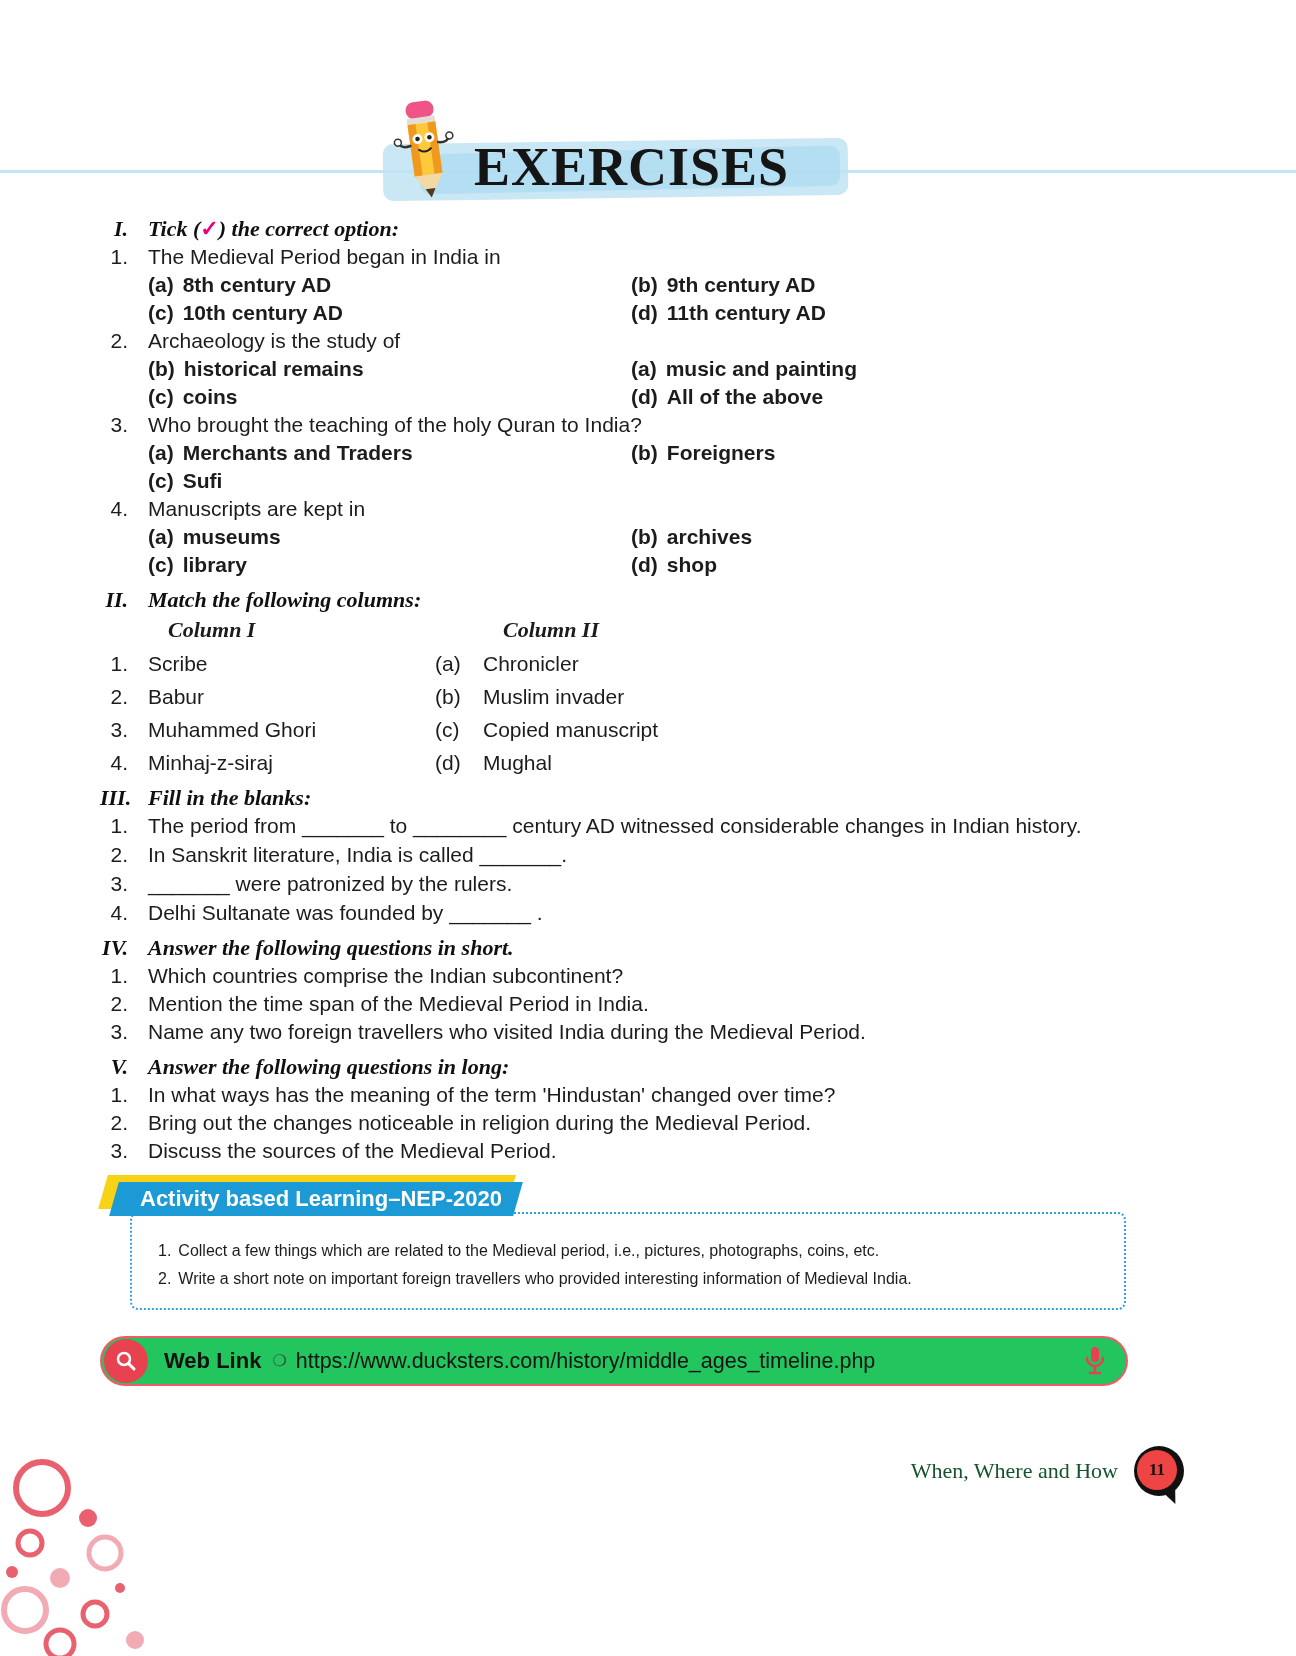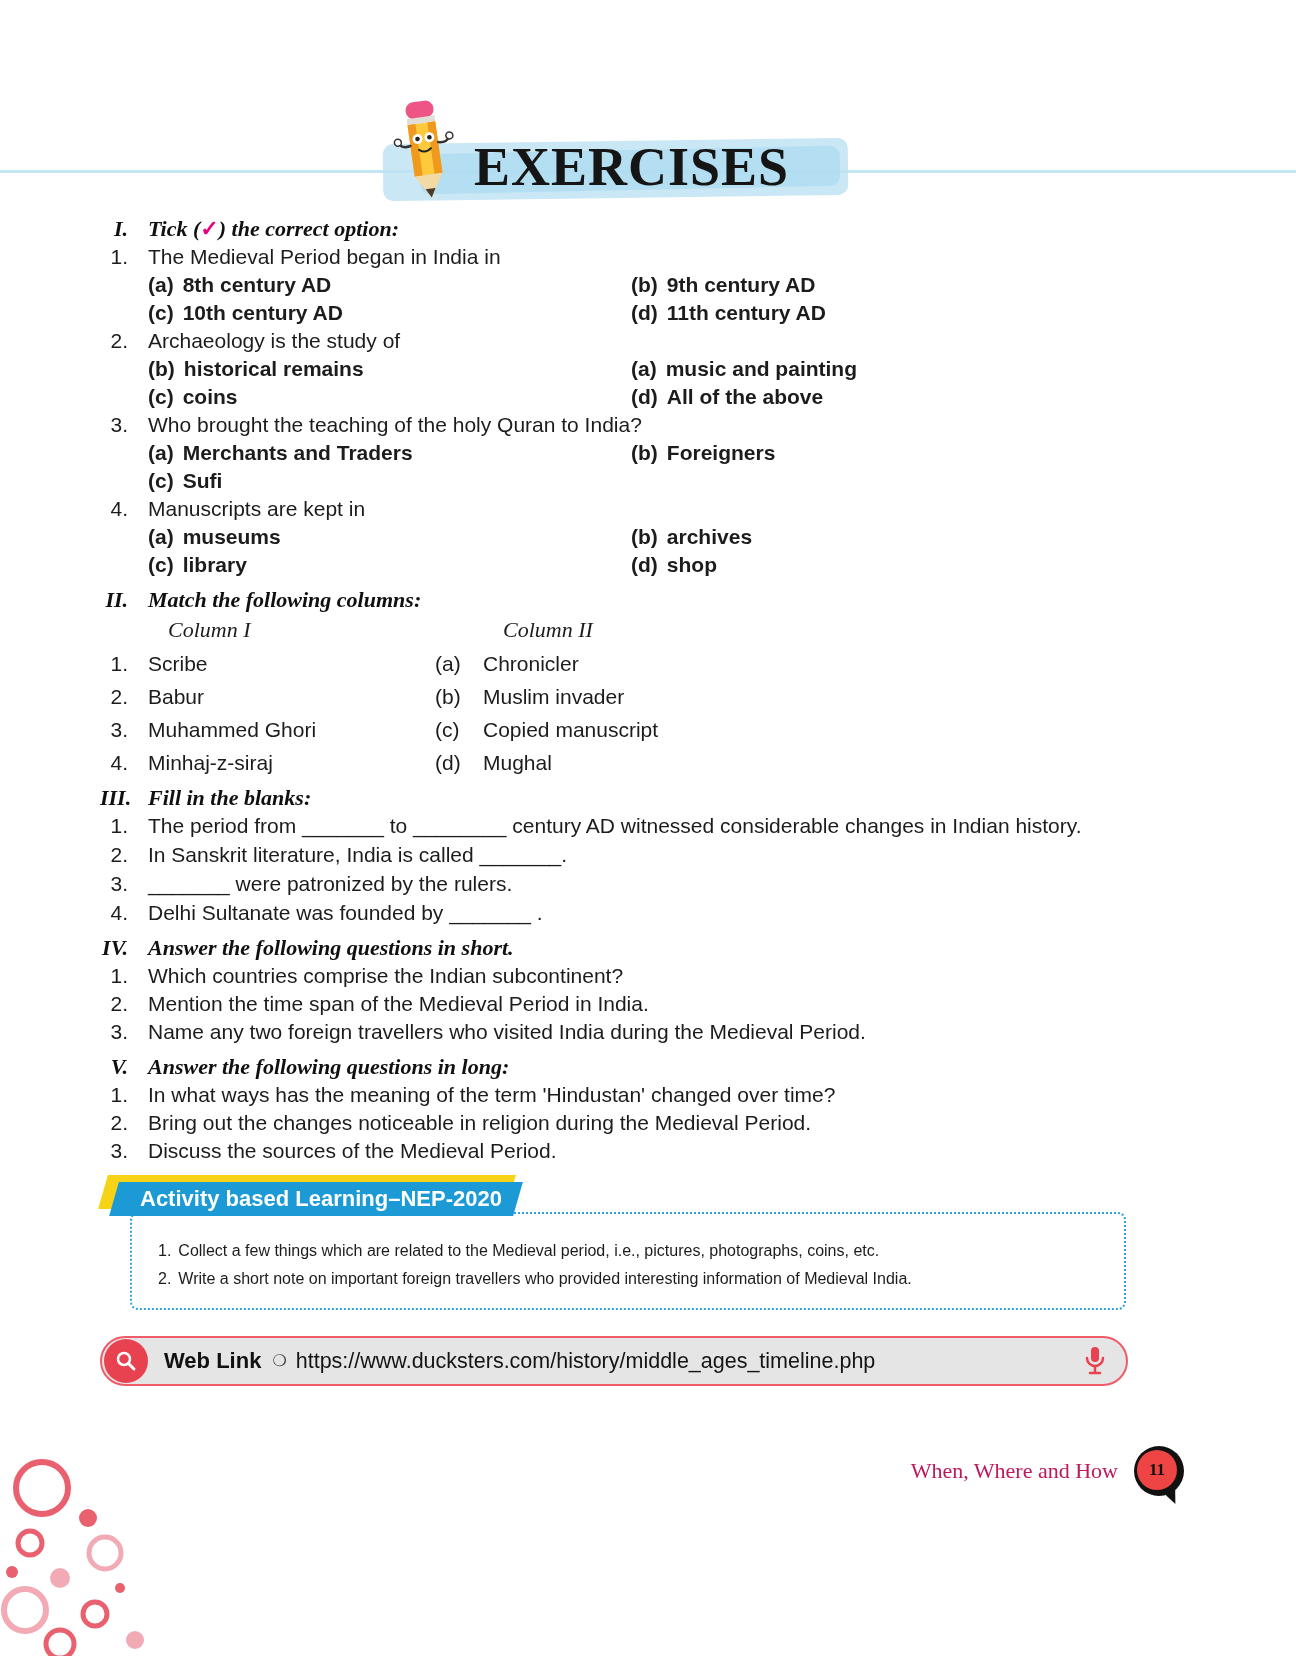--- a/index.html
+++ b/index.html
@@ -20,21 +20,21 @@
   .sec-head{ display:flex; font-family:"Liberation Serif", serif; font-weight:bold; font-style:italic; font-size:22px; color:#101010; margin-top:7px; }
   .sec-head .num{ font-family:"Liberation Serif", serif; }
   .check{ color:#e5007d; font-style:normal; }
   .nrow{ display:flex; }
   .qbody{ flex:1; }
   .optrow{ display:flex;font-weight:bold; }
   .opt{ display:inline-block; width:483px; }
   .olab{ margin-right:9px; }
 
   
-  .mheader{ display:flex; font-family:"Liberation Serif", serif; font-weight:normal; font-style:italic; font-size:22px; margin:2px 0 6px 0;}
+  .mheader{ display:flex; font-family:"Liberation Serif", serif; font-weight:bold; font-style:italic; font-size:22px; margin:2px 0 6px 0;}
   .mheader .sp{ flex:none; width:68px; }
   .mcol1{ flex:none; width:335px; }
   .mrow{ display:flex; margin-bottom:5px; }
   .mleft{ flex:none; width:287px; }
   .mlet{ flex:none; width:48px; }
 
   
   .fitem{ margin-bottom:1px; }
   .just{ text-align:justify; }
   .ftext{ flex:1; }
@@ -43,30 +43,30 @@
   .activity{ margin-top:17px; }
   .banner-wrap{ position:relative; height:36px; width:412px; margin-left:14px; z-index:2;}
   .banner-yellow{ position:absolute; top:-7px; left:-11px; width:408px; height:34px; background:#f7d317; transform:skewX(-16deg); }
   .banner-blue{ position:absolute; top:0; left:0; width:404px; height:34px; background:#1b9ad6; transform:skewX(-16deg); display:flex; align-items:center; }
   .banner-text{ transform:skewX(16deg); color:#ffffff; font-weight:bold; font-size:22px; padding-left:26px; white-space:nowrap; }
   .activity-box{ margin-top:-6px; margin-left:30px; width:996px; border:2.5px dotted #2fa3da; border-radius:8px; padding:24px 20px 16px 26px; font-size:16px; line-height:26px; position:relative; z-index:1;}
   .arow .anum{ margin-right:7px; }
   .arow + .arow{ margin-top:2px; }
 
   
-  .weblink{ margin-top:26px; margin-left:0px; width:1028px; height:50px; border:2.5px solid #ef5b69; border-radius:26px; display:flex; align-items:center; padding-right:20px; background:#e5e5e5; }
+  .weblink{ margin-top:26px; margin-left:0px; width:1028px; height:50px; border:2.5px solid #ef5b69; border-radius:26px; display:flex; align-items:center; padding-right:20px; background:#22c55e; }
   .search-circle{ flex:none; width:44px; height:44px; border-radius:50%; background:#e8414f; margin-left:2px; display:flex; align-items:center; justify-content:center; }
   .wl-label{ font-weight:bold; font-size:22px; color:#111; margin-left:16px; }
   .wl-bullet{ margin:0 9px 0 11px; font-size:16px; color:#444; }
   .wl-url{ font-size:21.5px; color:#141414; }
   .mic{ margin-left:auto; display:flex; }
 
   
   .footer{ position:absolute; top:1446px; right:112px; display:flex; align-items:center; gap:16px; }
-  .chapter{ font-family:"Liberation Serif", serif; font-size:22px; color:#be185d; }
+  .chapter{ font-family:"Liberation Serif", serif; font-size:22px; color:#14532d; }
   .badge{ position:relative; width:50px; height:50px; }
   .badge-black{ position:absolute; inset:0; background:#111; border-radius:50% 50% 50% 50%; }
   .badge-tail{ position:absolute; bottom:-9px; right:6px; width:0; height:0; border-left:9px solid transparent; border-right:5px solid transparent; border-top:16px solid #111; transform:rotate(-18deg); }
   .badge-white{ position:absolute; top:4px; left:3px; width:40px; height:40px; background:#ef4444; border-radius:50%; display:flex; align-items:center; justify-content:center; font-family:"Liberation Serif", serif; font-weight:bold; font-size:17px; color:#111; }
 
   .decor{ position:absolute; left:0; bottom:0; }
 </style>
 </head>
 <body>
 

